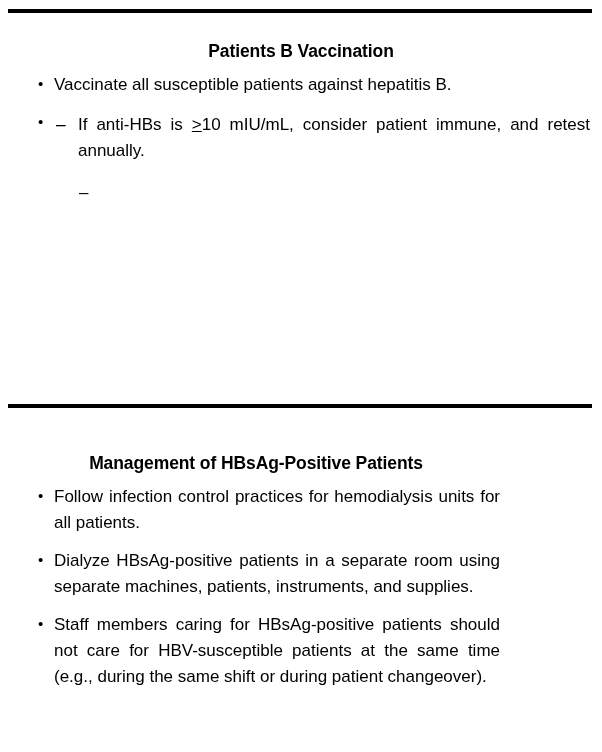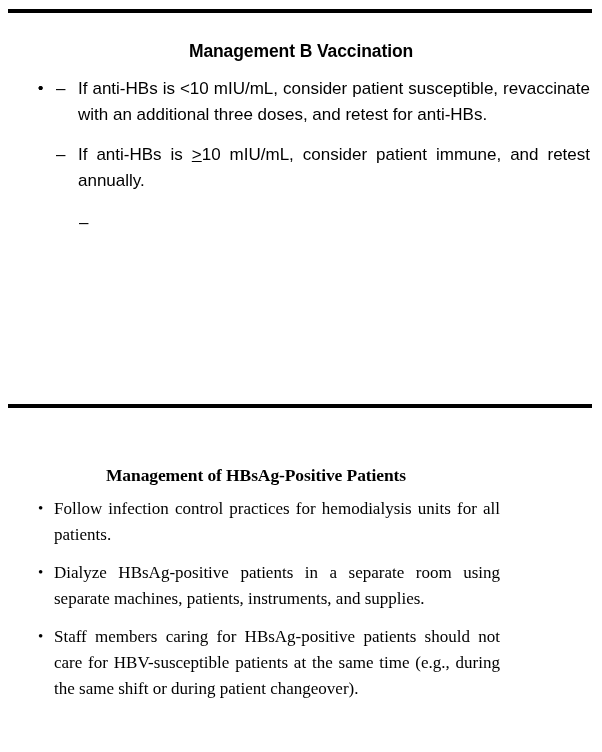--- a/index.html
+++ b/index.html
@@ -39,23 +39,22 @@
   }
   .section-one {
     position: absolute;
     left: 0;
     top: 40px;
     width: 602px;
   }
   .section-two {
     position: absolute;
     left: 0;
-    top: 464px;
+    top: 452px;
     width: 512px;
-    font-family: Liberation Serif, serif;
   }
   .heading {
     text-align: center;
     font-size: 17.5px;
     font-weight: bold;
     line-height: 22px;
     letter-spacing: -0.1px;
     margin: 0 0 10px 0;
     padding: 0 14px;
   }
@@ -128,35 +127,35 @@
 </style>
 </head>
 <body>
 
 <div class="page">
 
   <div class="rule-top"></div>
 
   <div class="section-one">
 
-    <div class="heading">Management B Vaccination</div>
+    <div class="heading">Patients B Vaccination</div>
 
     <ul class="list">
 
       <li class="li1 last-line-left">
         <span class="bullet">•</span>
+        <span>Vaccinate all susceptible patients against hepatitis B.</span>
       </li>
 
       <li class="li1 last-line-left">
         <span class="bullet">•</span>
       </li>
 
       <li class="li2 last-line-left">
         <span class="dash">–</span>
-        <span>If anti-HBs is &lt;10 mIU/mL, consider patient susceptible, revaccinate with an additional three doses, and retest for anti-HBs.</span>
       </li>
 
       <li class="li2 last-line-left">
         <span class="dash">–</span>
         <span>If anti-HBs is </span><span class="nowrap-ge">&gt;</span><span>10 mIU/mL, consider patient immune, and retest annually.</span>
       </li>
 
       <li class="li3 last-line-left">
         <span class="dash">–</span>
       </li>

